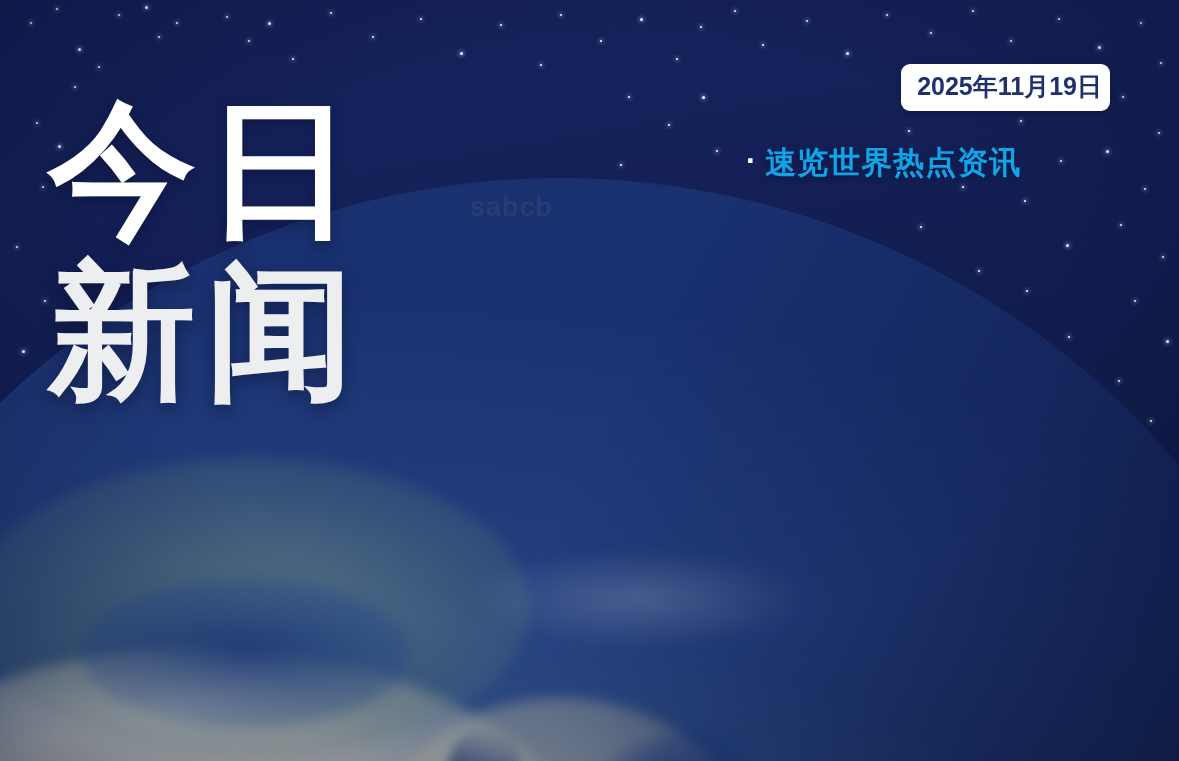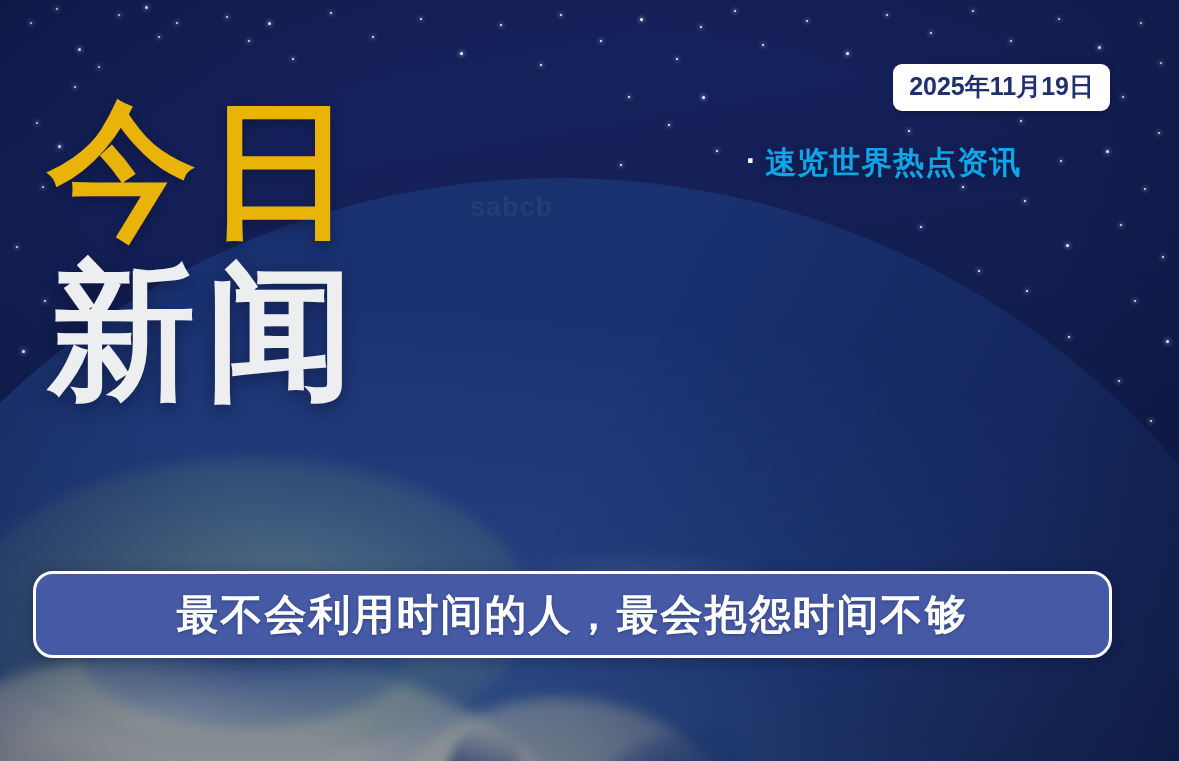--- a/index.html
+++ b/index.html
@@ -168,39 +168,39 @@
   }
   .title-line {
     display: block;
     font-family: "DejaVu Sans", "Liberation Sans", sans-serif;
     font-weight: 700;
     font-size: 148px;
     letter-spacing: 10px;
     white-space: nowrap;
   }
   .title-line.l1 {
-    color: #eab308;
+    color: #ffffff;
     text-shadow: 0 5px 14px rgba(8,14,44,0.45);
   }
   .title-line.l2 {
     color: #eceef0;
     margin-top: 14px;
     text-shadow: 0 5px 16px rgba(8,14,44,0.48);
   }
 
   
   .date-badge {
     position: absolute;
     right: 69px;
     top: 64px;
     background: #ffffff;
     color: #20306e;
     font-size: 25px;
     font-weight: 700;
-    padding: 6px 16px 8px 16px;
+    padding: 6px 8px 8px 16px;
     border-radius: 9px;
     letter-spacing: 0px;
     box-shadow: 0 2px 9px rgba(0,0,0,0.22);
     white-space: nowrap;
   }
 
   
   .tagline {
     position: absolute;
     left: 737px;
@@ -441,17 +441,14 @@
     <span class="title-line l1">今日</span>
     <span class="title-line l2">新闻</span>
   </div>
 
   <div class="tagline">
     <span class="dot">·</span>
     <span class="sub">速览世界热点资讯</span>
   </div>
 
 
-  <div class="quote-bar">
-    <span class="quote-text">最不会利用时间的人，最会抱怨时间不够</span>
-  </div>
 
 </div>
 
 </body></html>

